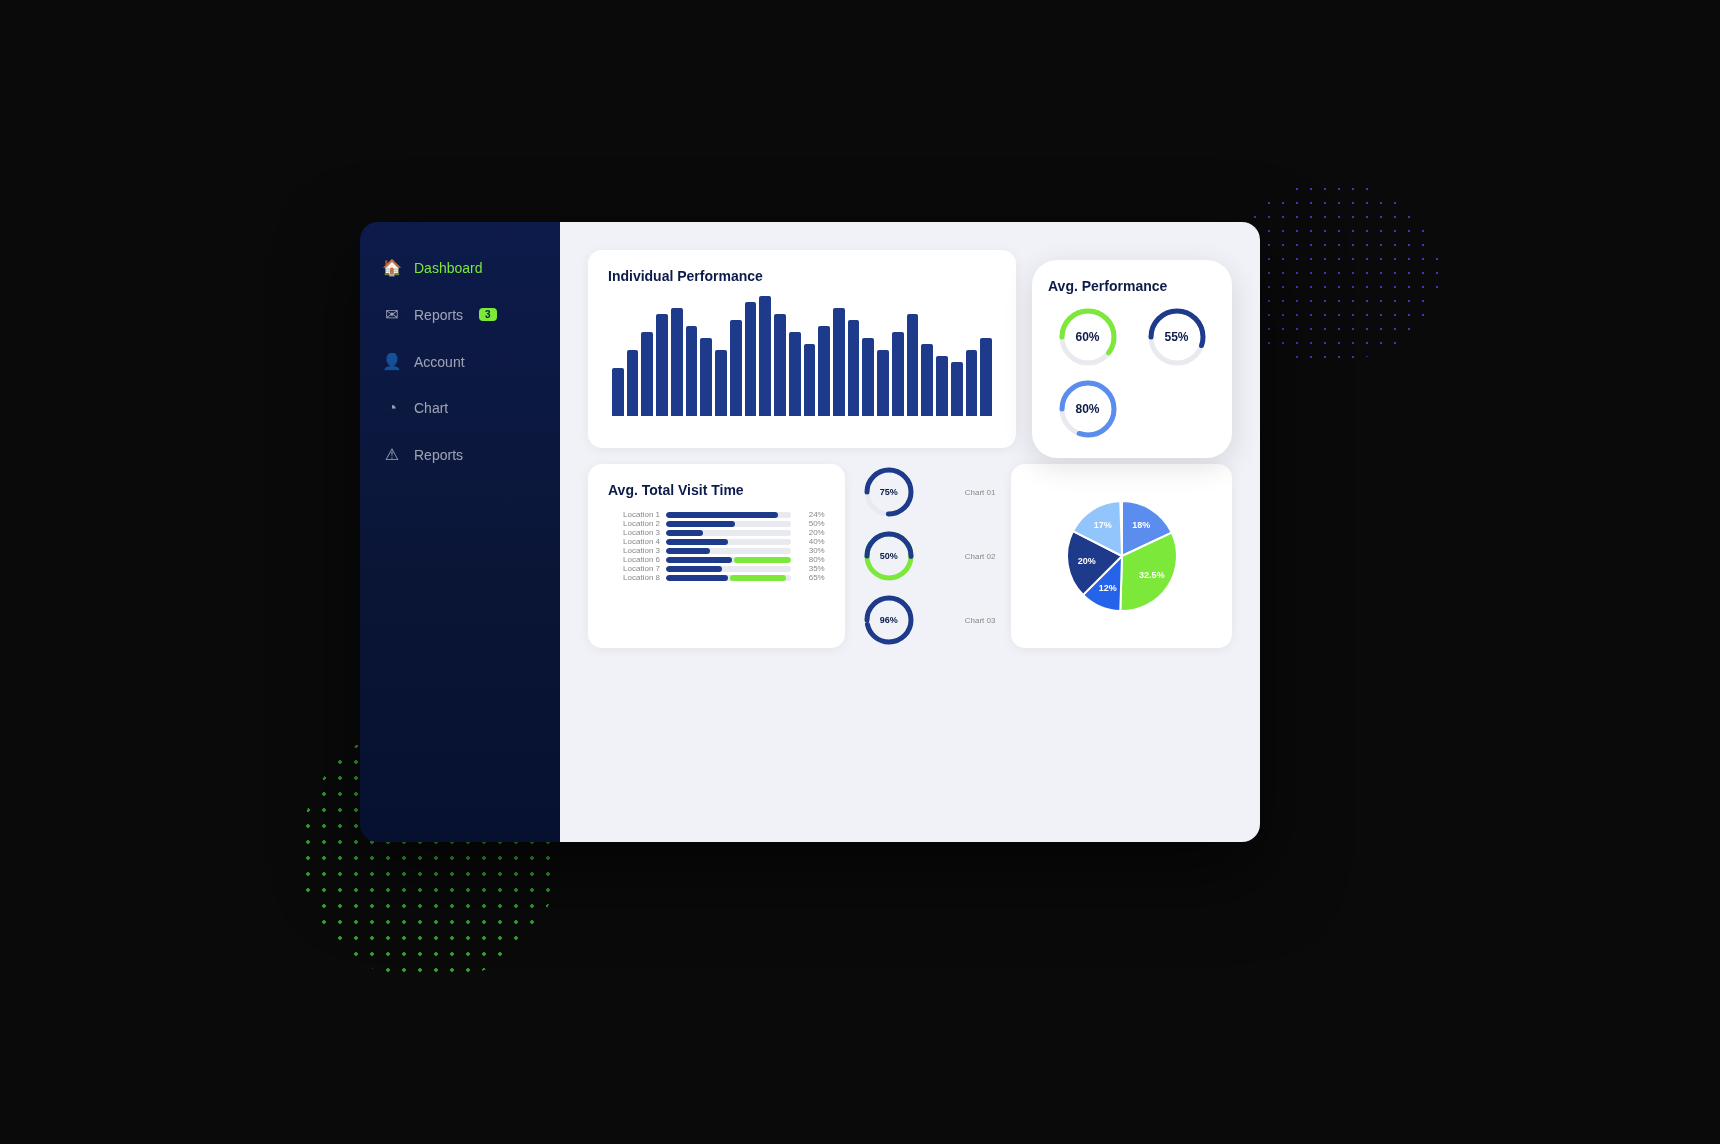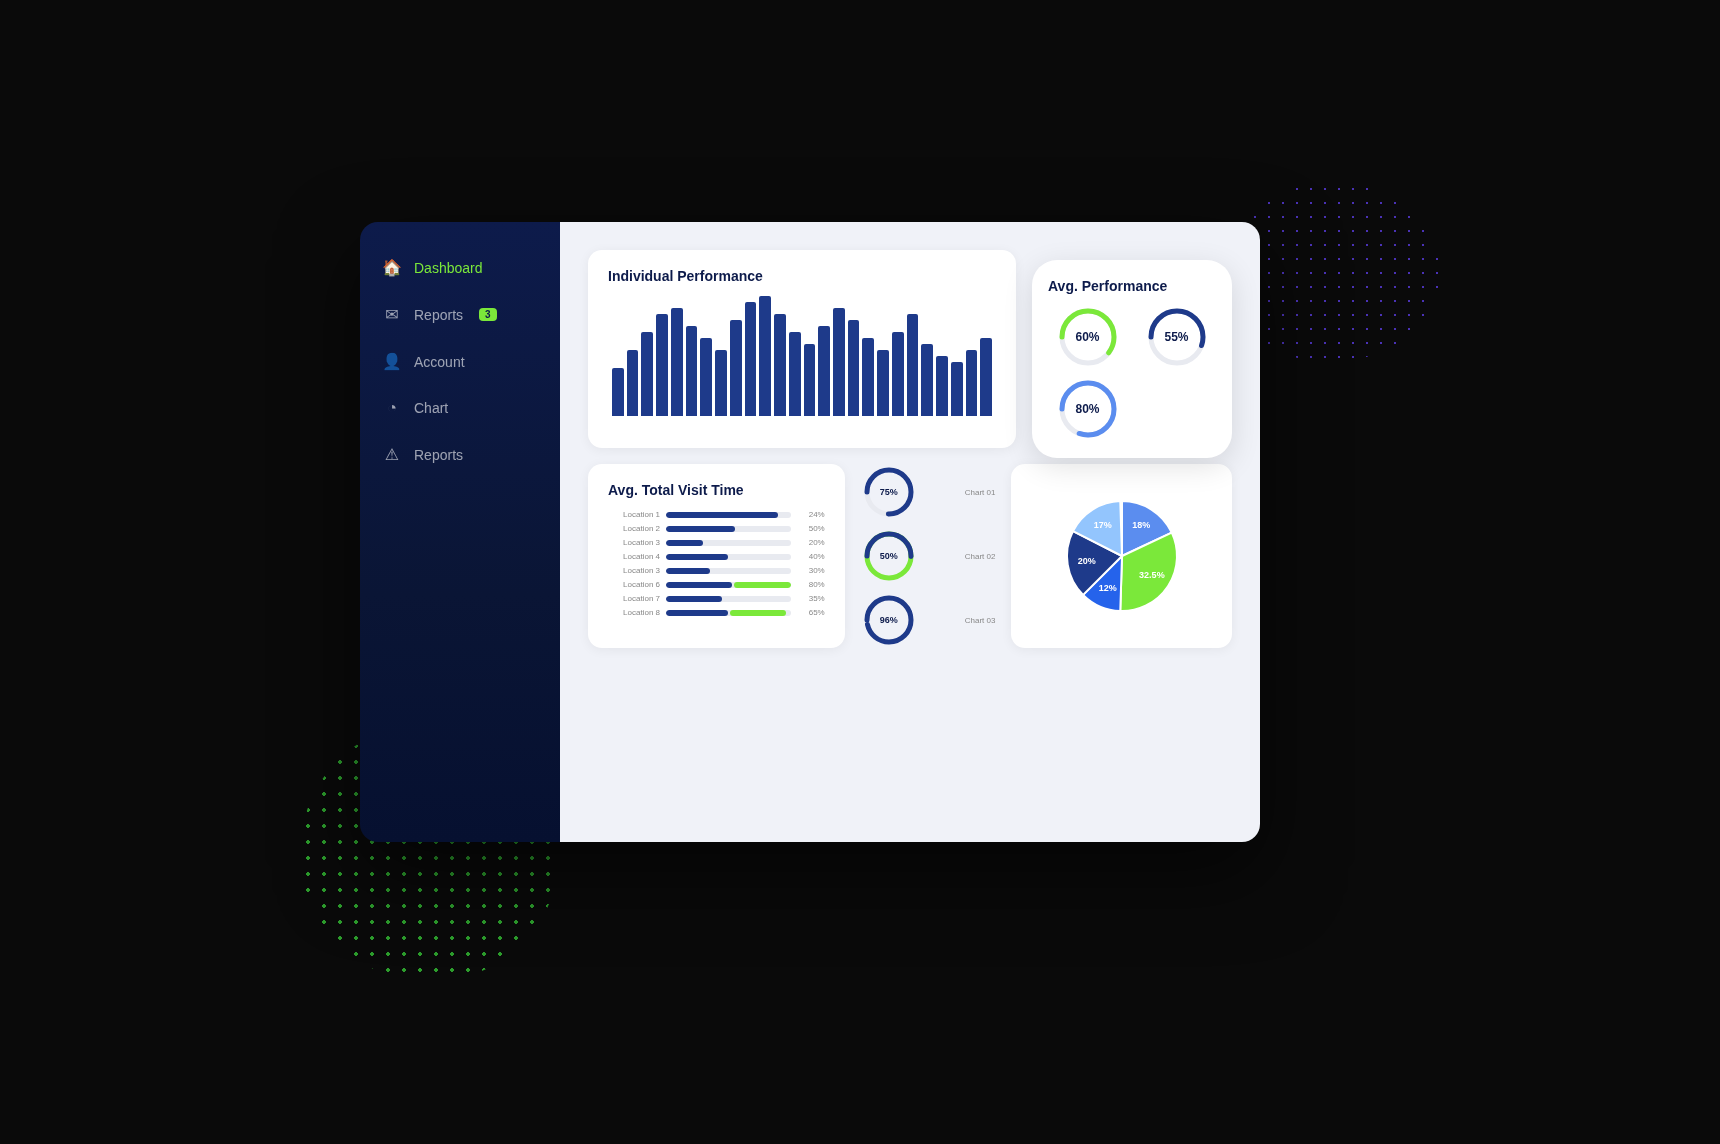--- a/index.html
+++ b/index.html
@@ -264,21 +264,20 @@
       flex: 1;
       display: flex;
       align-items: center;
       justify-content: center;
     }
 
     
     .h-bar-list {
       display: flex;
       flex-direction: column;
-      gap: 5px;
       margin-top: 8px;
     }
 
     .h-bar-row {
       display: flex;
       align-items: center;
       gap: 6px;
       font-size: 8px;
       color: #666;
     }

